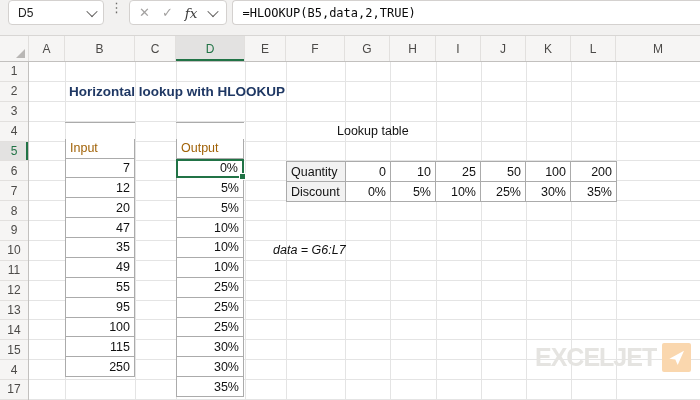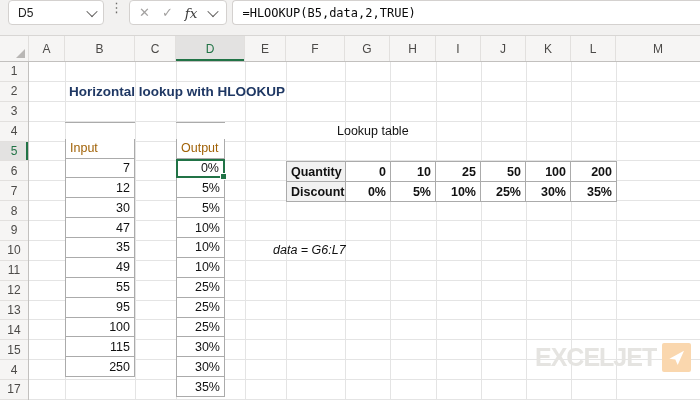--- a/index.html
+++ b/index.html
@@ -73,21 +73,21 @@
   .selcell{border:2px solid var(--accent-green,#217346) !important;position:relative;z-index:3;}
   .selcell::after{content:'';position:absolute;right:-4px;bottom:-4px;width:5px;height:5px;
                   background:var(--accent-green,#217346);border:1px solid #fff;}
 
   .lookup-label{top:59.64px;left:260px;height:var(--rh);line-height:var(--rh);font-size:12.5px;z-index:2;margin-left:48px;}
   .note{top:178.9px;left:244px;height:var(--rh);line-height:var(--rh);font-style:italic;
         font-size:12.5px;z-index:2;}
 
   .ltable{position:absolute;top:99.4px;left:257px;border-top:1px solid var(--cell-border,#ABABAB);
           border-left:1px solid var(--cell-border,#ABABAB);z-index:2;}
-  .lrow{display:flex;height:var(--rh);font-weight:bold;}
+  .lrow{display:flex;height:var(--rh);}
   .lcell{height:100%;box-sizing:border-box;background:#fff;
          border-right:1px solid var(--cell-border,#ABABAB);
          border-bottom:1px solid var(--cell-border,#ABABAB);
          display:flex;align-items:center;font-size:12.5px;}
   .lhdr{width:59px;background:var(--table-header-fill,#F2F2F2);padding-left:4px;}
   .lnum{width:45px;justify-content:flex-end;padding-right:4px;}
   .lrow .lnum:last-child{width:46px;}
 
   .logo{position:absolute;top:281px;left:506px;display:flex;align-items:center;gap:6px;z-index:2;}
   .logo-text{font-weight:bold;font-size:25px;letter-spacing:-1px;color:var(--logo-gray,#E5E4E1);
@@ -168,32 +168,32 @@
     <i class="vline" style="left:497px"></i>
     <i class="vline" style="left:542px"></i>
     <i class="vline" style="left:587px"></i>
 
     <div class="cellpos title">Horizontal lookup with HLOOKUP</div>
 
     <div class="stack" style="left:36px;top:59.64px;width:70px;">
       <div class="cell hdr input-hdr">Input</div>
       <div class="cell num">7</div>
       <div class="cell num">12</div>
-      <div class="cell num">30</div>
+      <div class="cell num">20</div>
       <div class="cell num">47</div>
       <div class="cell num">35</div>
       <div class="cell num">49</div>
       <div class="cell num">55</div>
       <div class="cell num">95</div>
       <div class="cell num">100</div>
       <div class="cell num">115</div>
       <div class="cell num">250</div>
     </div>
 
-    <div class="stack" style="left:147px;top:59.64px;width:49px;">
+    <div class="stack" style="left:147px;top:59.64px;width:68px;">
       <div class="cell hdr output-hdr">Output</div>
       <div class="cell num selcell">0%</div>
       <div class="cell num">5%</div>
       <div class="cell num">5%</div>
       <div class="cell num">10%</div>
       <div class="cell num">10%</div>
       <div class="cell num">10%</div>
       <div class="cell num">25%</div>
       <div class="cell num">25%</div>
       <div class="cell num">25%</div>

